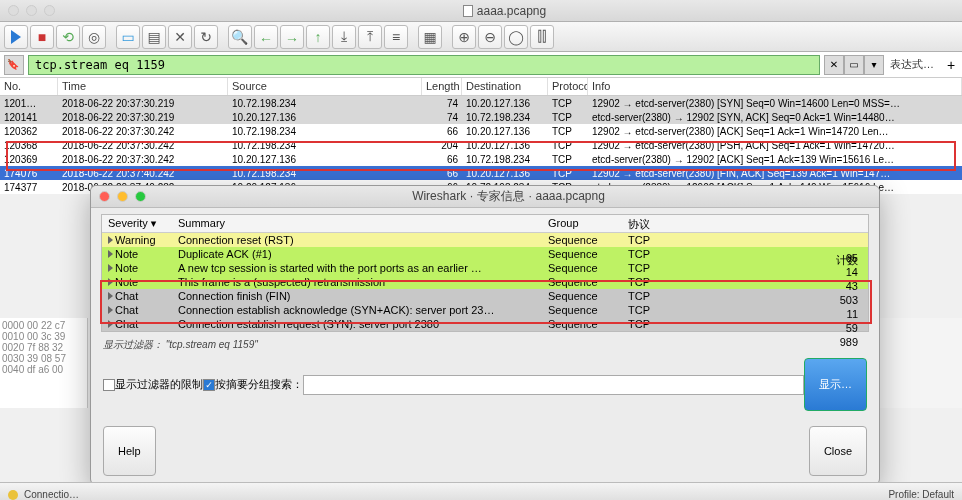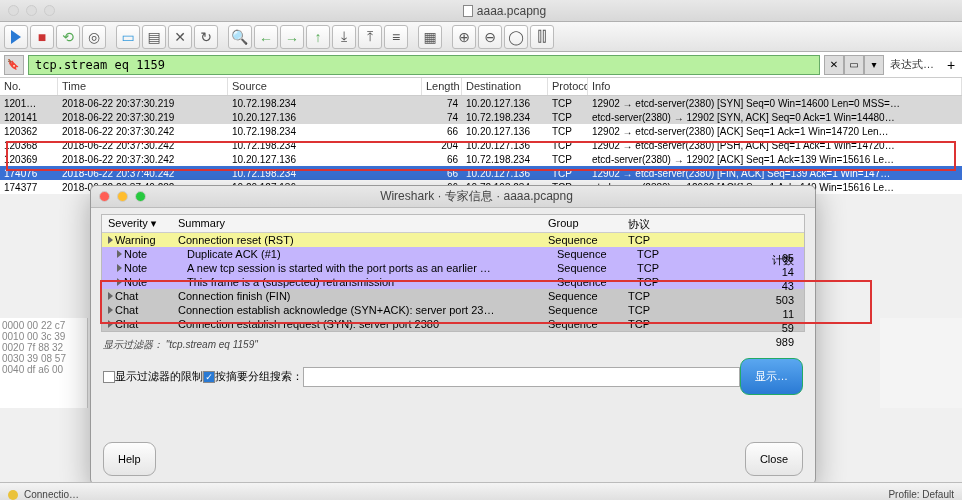--- a/index.html
+++ b/index.html
@@ -26,40 +26,40 @@
 .headers div { padding:2px 4px; border-right:1px solid #e0e0e0; overflow:hidden; white-space:nowrap; }
 
 .packets { background:#fff; font-family:Menlo,Consolas,monospace; font-size:10px; }
 .prow { height:14px; display:flex; align-items:center; overflow:hidden; white-space:nowrap; }
 .prow div { padding:0 4px; overflow:hidden; }
 .col-no { width:58px; } .col-time { width:170px; } .col-src { width:194px; } .col-len { width:40px; text-align:right; } .col-dst { width:86px; } .col-proto { width:40px; } .col-info { flex:1; }
 .r-gray { background:#d8d8d8; } .r-white { background:#fff; } .r-sel { background:#3a70d4; color:#fff; }
 .red-box { position:absolute; border:2px solid #d33; pointer-events:none; }
 #rb1 { left:6px; top:141px; width:950px; height:30px; }
 
-.dialog { position:absolute; left:90px; top:185px; width:726px; height:300px; background:#ececec; border:1px solid #999; border-radius:6px; box-shadow:0 8px 30px rgba(0,0,0,.3); }
+.dialog { position:absolute; left:90px; top:185px; width:790px; height:300px; background:#ececec; border:1px solid #999; border-radius:6px; box-shadow:0 8px 30px rgba(0,0,0,.3); }
 .dlg-title { height:22px; background:linear-gradient(#e8e8e8,#d8d8d8); border-bottom:1px solid #bbb; display:flex; align-items:center; padding:0 8px; border-radius:6px 6px 0 0; }
 .dlg-title .title-center { font-size:12px; }
 .traffic2 span:nth-child(1){background:#ff5f56;} .traffic2 span:nth-child(2){background:#ffbd2e;} .traffic2 span:nth-child(3){background:#27c93f;}
 
 .exp-table { margin:6px 10px; border:1px solid #bbb; background:#fff; }
 .exp-head { height:18px; background:#f4f4f4; border-bottom:1px solid #ccc; display:flex; font-size:11px; }
 .exp-head div { padding:2px 6px; }
 .exp-row { height:14px; display:flex; align-items:center; font-size:11px; }
 .exp-row div { padding:0 6px; }
 .ec-sev{width:70px;} .ec-sum{width:370px;} .ec-grp{width:80px;} .ec-proto{width:80px;} .ec-cnt{flex:1;text-align:right;padding-right:10px !important;margin-top:36px;}
 .tri-r { display:inline-block; width:0;height:0;border-top:4px solid transparent;border-bottom:4px solid transparent;border-left:5px solid #666; margin-right:2px; }
-.bg-warn{background:#f5f59a;} .bg-note{background:#c4b5fd;padding-left:9px;} .bg-chat{background:#c8c8c8;}
+.bg-warn{background:#f5f59a;} .bg-note{background:#bef264;} .bg-chat{background:#c8c8c8;}
 #rb2 { left:100px; top:280px; width:772px; height:44px; }
 .filter-disp { font-size:10px; color:#444; margin:4px 12px; font-style:italic; }
 .dlg-row { display:flex; align-items:center; margin:6px 12px; font-size:11px; }
 .chk { width:12px; height:12px; border:1px solid #888; background:#fff; display:inline-flex; align-items:center; justify-content:center; }
 .chk.on { background:#2a7ad4; color:#fff; font-size:9px; }
 .srch { flex:1; height:20px; border:1px solid #aaa; background:#fff; }
-.dlg-btn { padding:10px 14px; border:1px solid #aaa; border-radius:9px; background:linear-gradient(#fdfdfd,#e6e6e6); font-size:11px; }
+.dlg-btn { padding:18px 14px; border:1px solid #aaa; border-radius:4px; background:linear-gradient(#fdfdfd,#e6e6e6); font-size:11px; }
 .primary { background:linear-gradient(#5aa7f0,#2a7ad4); color:#fff; border:1px solid #2a6; }
 .dlg-bottom { position:absolute; bottom:8px; left:12px; right:12px; display:flex; justify-content:space-between; }
 
 .behind-left { position:absolute; left:0; top:318px; width:88px; height:90px; background:#fff; border-right:1px solid #ccc; font-family:Menlo,monospace; font-size:10px; color:#888; padding:2px; }
 .behind-right { position:absolute; right:0; top:318px; width:82px; height:90px; background:#f4f4f4; }
 .statusbar { position:absolute; bottom:0; left:0; right:0; height:18px; background:linear-gradient(#f4f4f4,#e0e0e0); border-top:1px solid #bbb; display:flex; align-items:flex-end; justify-content:space-between; padding:0 8px; font-size:10px; color:#444; }
 .st-dot { width:10px;height:10px;border-radius:50%;background:#eac23a; margin-right:6px; }
 </style>
 </head>
 <body>

